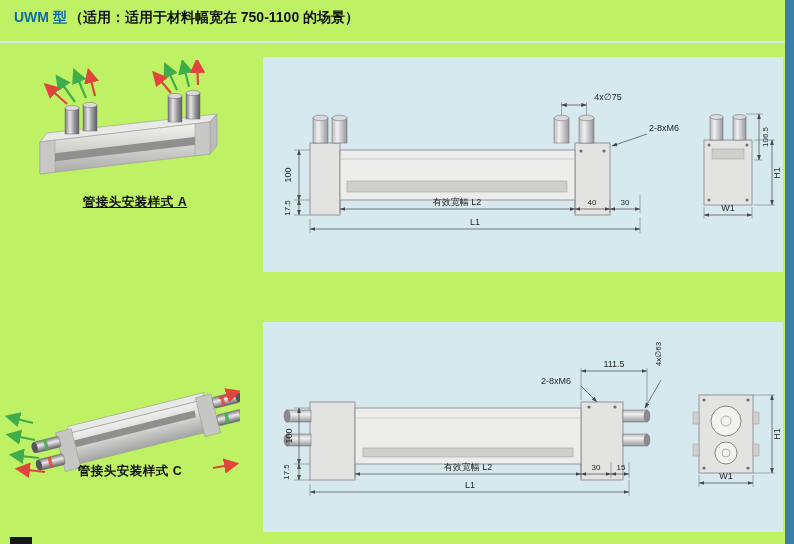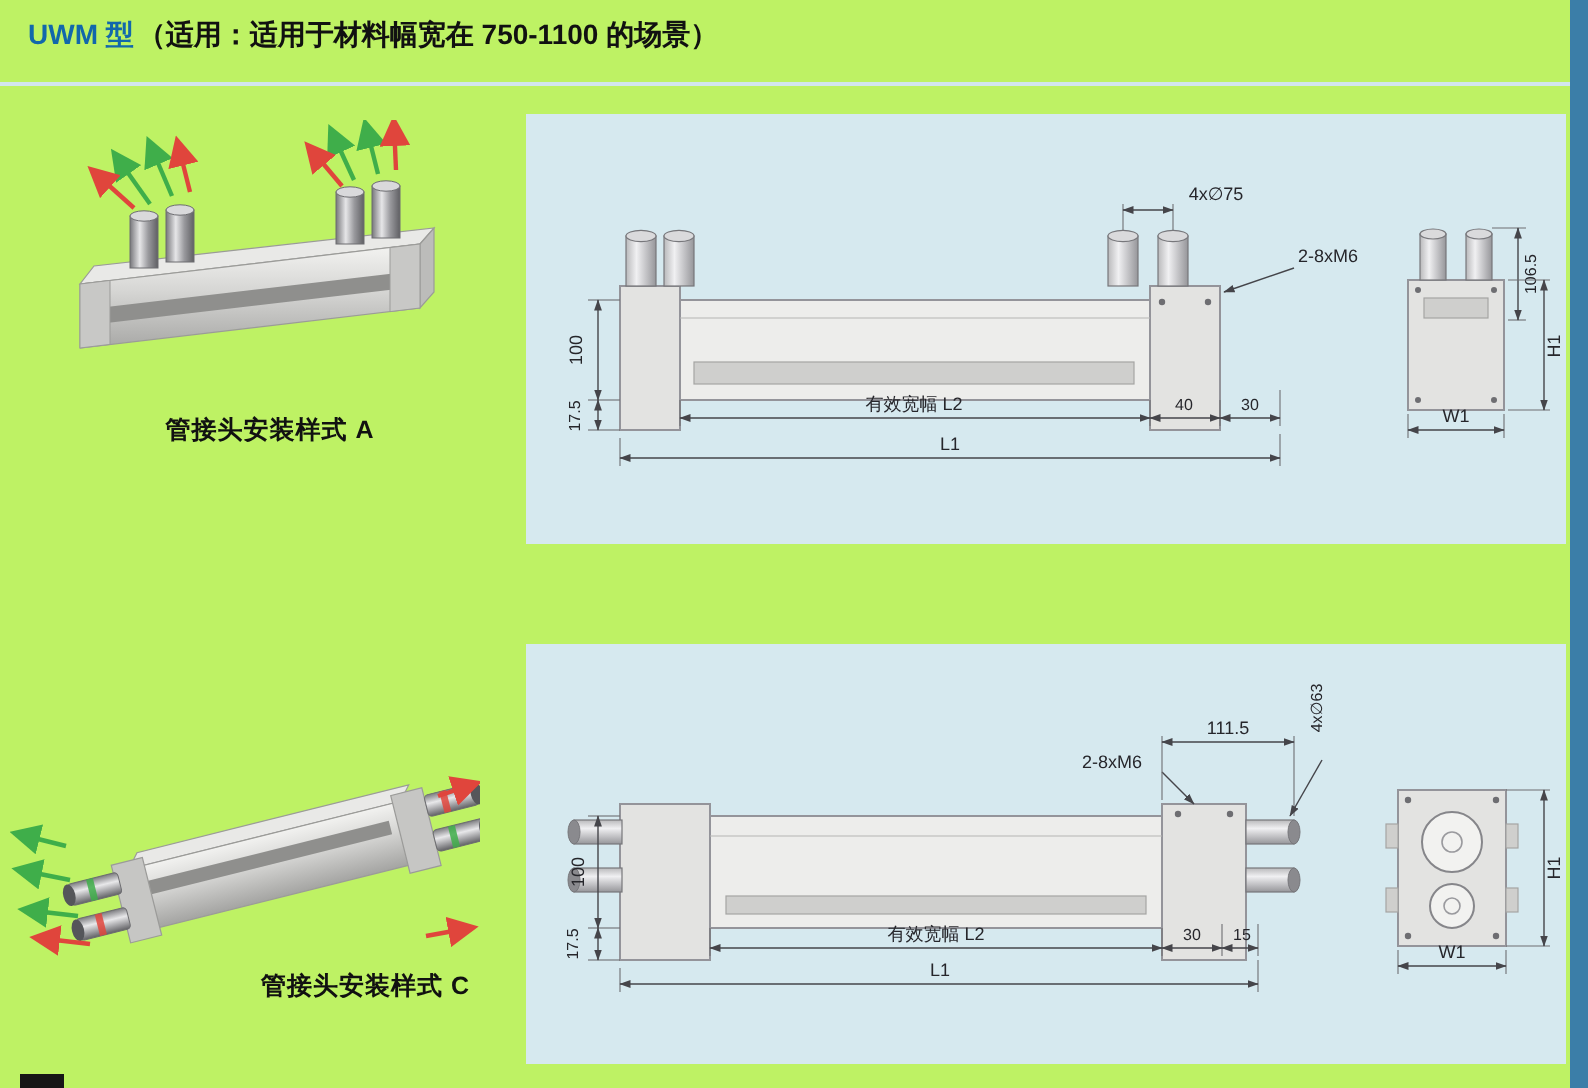--- a/index.html
+++ b/index.html
@@ -16,22 +16,22 @@
   
   .panel{position:absolute;left:263px;width:520px;background:#d6e9ef;}
   .panel-a{top:57px;height:215px;}
   .panel-c{top:322px;height:210px;}
   .panel svg.draw{display:block;width:100%;height:100%;}
   
   .render{position:absolute;}
   .render-a{left:25px;top:60px;width:220px;height:150px;}
   .render-c{left:5px;top:368px;width:235px;height:135px;}
   .caption{position:absolute;width:210px;text-align:center;font-size:12.5px;font-weight:700;color:#111;letter-spacing:0.5px;}
-  .caption-a{left:30px;top:207px;}
-  .caption-c{left:25px;top:485px;text-align:right;}
+  .caption-a{left:30px;top:194px;text-decoration:underline;}
+  .caption-c{left:25px;top:463px;}
   
   .corner-mark{position:absolute;left:10px;bottom:0;width:22px;height:7px;background:#161616;}
   
   .part{fill:#e3e3e1;stroke:#94949a;stroke-width:1;}
   .part-light{fill:#ededeb;stroke:#94949a;stroke-width:1;}
   .part-dark{fill:#cfcfcd;stroke:#a5a5a3;stroke-width:0.6;}
   .pline{stroke:#b5b5b3;stroke-width:0.6;}
   .cyl-top{fill:#dadadc;stroke:#77777b;stroke-width:0.6;}
   .screw{fill:#6e6e72;}
   .dim{stroke:#45454a;stroke-width:0.7;fill:none;}

